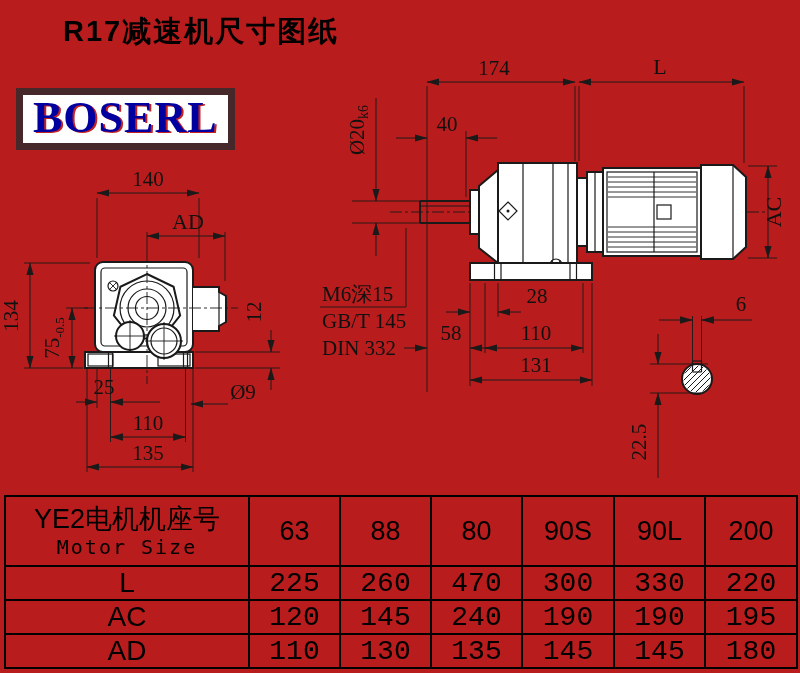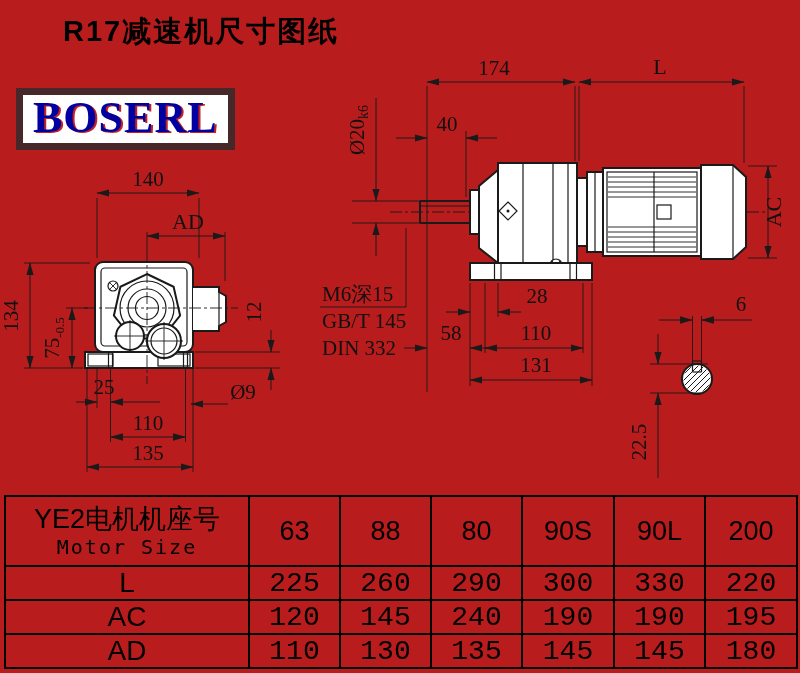--- a/index.html
+++ b/index.html
@@ -294,21 +294,21 @@
         <th class="size-cell">88</th>
         <th class="size-cell">80</th>
         <th class="size-cell">90S</th>
         <th class="size-cell">90L</th>
         <th class="size-cell">200</th>
       </tr>
       <tr style="height:34px">
         <td class="label-cell">L</td>
         <td class="val-cell">225</td>
         <td class="val-cell">260</td>
-        <td class="val-cell">290</td>
+        <td class="val-cell">470</td>
         <td class="val-cell">300</td>
         <td class="val-cell">330</td>
         <td class="val-cell">220</td>
       </tr>
       <tr style="height:34px">
         <td class="label-cell">AC</td>
         <td class="val-cell">120</td>
         <td class="val-cell">145</td>
         <td class="val-cell">240</td>
         <td class="val-cell">190</td>

